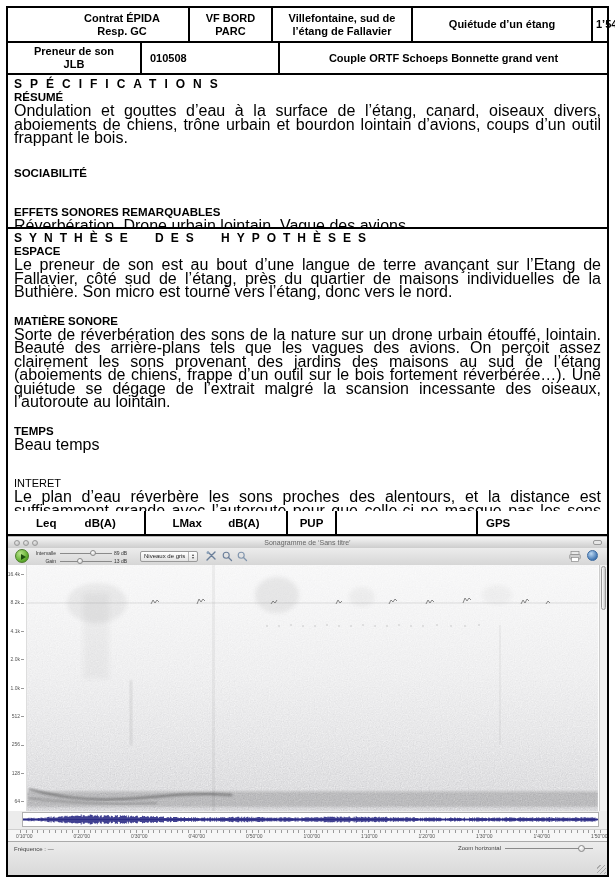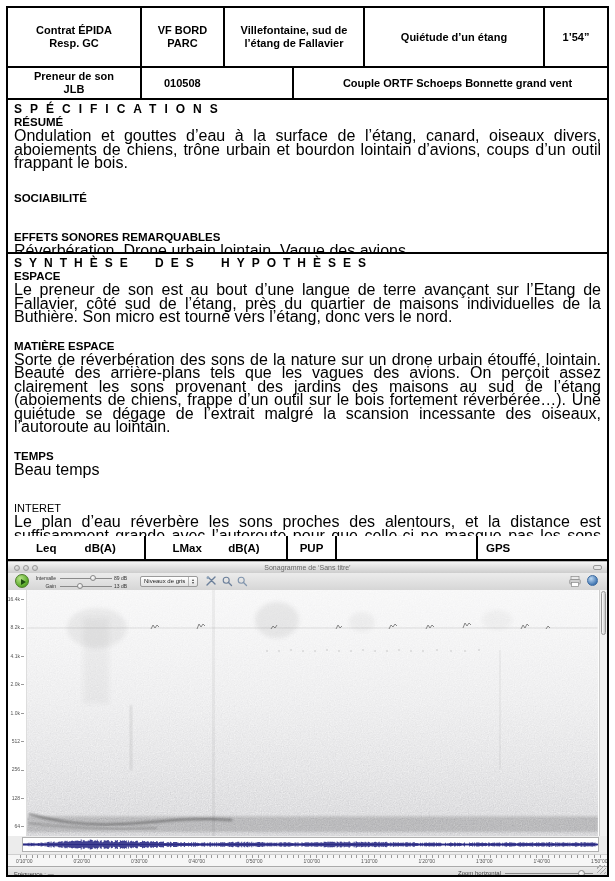--- a/index.html
+++ b/index.html
@@ -2,22 +2,22 @@
 <html><head>
 <meta charset="utf-8">
 <style>
   html,body{margin:0;padding:0;}
   body{width:615px;height:881px;background:#fff;font-family:"Liberation Sans",sans-serif;color:#000;position:relative;overflow:hidden;}
   .doc{position:absolute;left:6px;top:6px;width:603px;height:871px;border:2px solid #000;box-sizing:border-box;display:flex;flex-direction:column;background:#fff;}
 
   
   .hdr{flex:none;}
   .hrow{display:grid;box-sizing:border-box;border-bottom:2px solid #000;}
-  .hrow1{grid-template-columns:134px 83px 140px 180px 1fr;height:60px;}
-  .hrow2{grid-template-columns:134px 138px 1fr;height:32px;gap:14px;}
+  .hrow1{grid-template-columns:134px 83px 140px 180px 1fr;height:35px;padding-left:48px;}
+  .hrow2{grid-template-columns:134px 138px 1fr;height:32px;}
   .hcell{border-right:2px solid #000;box-sizing:border-box;display:flex;flex-direction:column;align-items:center;justify-content:center;text-align:center;font-weight:bold;font-size:11px;line-height:13px;padding:1px 3px;}
   .hcell:last-child{border-right:none;}
   .hcell.left{align-items:flex-start;text-align:center;padding-left:8px;}
 
   
   .sec{box-sizing:border-box;padding:2px 6px 0 6px;flex:none;overflow:hidden;}
   .sec1{height:152px;}
   .sec2{height:284px;border-top:2px solid #000;}
   .sec-title{font-weight:bold;font-size:12px;letter-spacing:8px;line-height:14px;}
   .sec-title.wide{letter-spacing:7px;word-spacing:10px;}
@@ -125,21 +125,21 @@
     <div class="gap26"></div>
     <div class="sub-title">EFFETS SONORES REMARQUABLES</div>
     <div class="body-text">Réverbération. Drone urbain lointain. Vague des avions.</div>
   </div>
 
   <div class="sec sec2">
     <div class="sec-title wide">SYNTHÈSE DES HYPOTHÈSES</div>
     <div class="sub-title">ESPACE</div>
     <div class="body-text">Le preneur de son est au bout d’une langue de terre avançant sur l’Etang de Fallavier, côté sud de l’étang, près du quartier de maisons individuelles de la Buthière. Son micro est tourné vers l’étang, donc vers le nord.</div>
     <div class="gap16"></div>
-    <div class="sub-title">MATIÈRE ESPACE</div>
+    <div class="sub-title">MATIÈRE SONORE</div>
     <div class="body-text">Sorte de réverbération des sons de la nature sur un drone urbain étouffé, lointain. Beauté des arrière-plans tels que les vagues des avions. On perçoit assez clairement les sons provenant des jardins des maisons au sud de l’étang (aboiements de chiens, frappe d’un outil sur le bois fortement réverbérée…). Une quiétude se dégage de l’extrait malgré la scansion incessante des oiseaux, l’autoroute au lointain.</div>
     <div class="gap16"></div>
     <div class="sub-title">TEMPS</div>
     <div class="body-text">Beau temps</div>
     <div class="gap26"></div>
     <div class="sub-title plain">INTERET</div>
     <div class="body-text"><span>Le plan d’eau réverbère les sons proches des alentours, et la distance est suffisamment grande avec l’autoroute pour que celle-ci ne masque pas les sons de la nature bien présents qui accompagnent a quiétude méritée d’un jour </span><span class="hl">férié</span><span>.</span></div>
   </div>
 
   <div class="measures">

